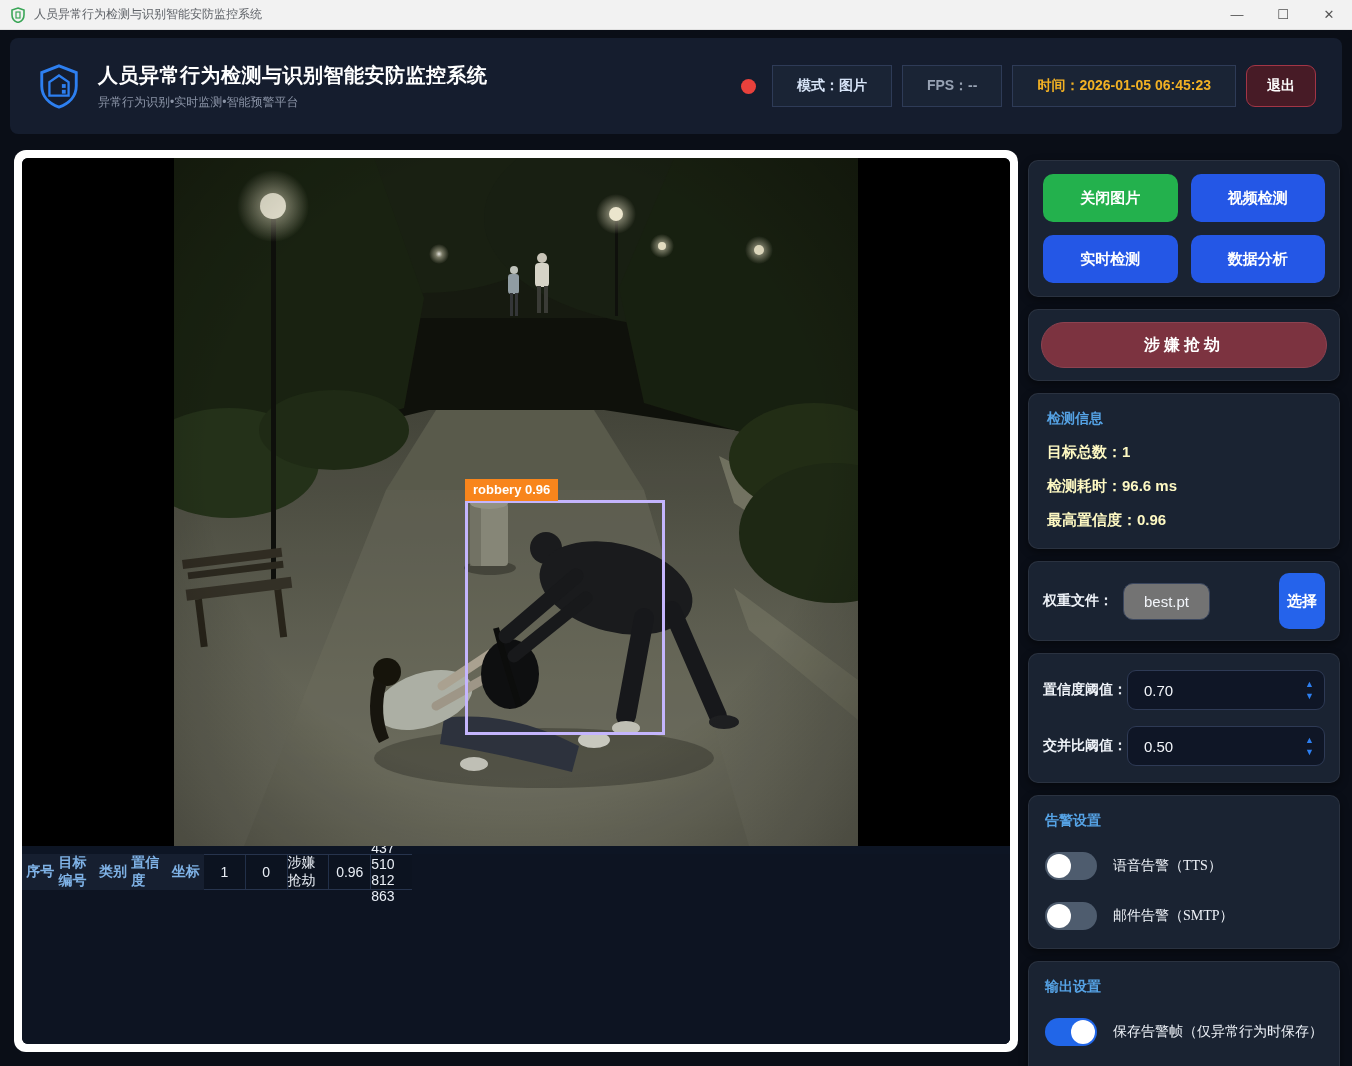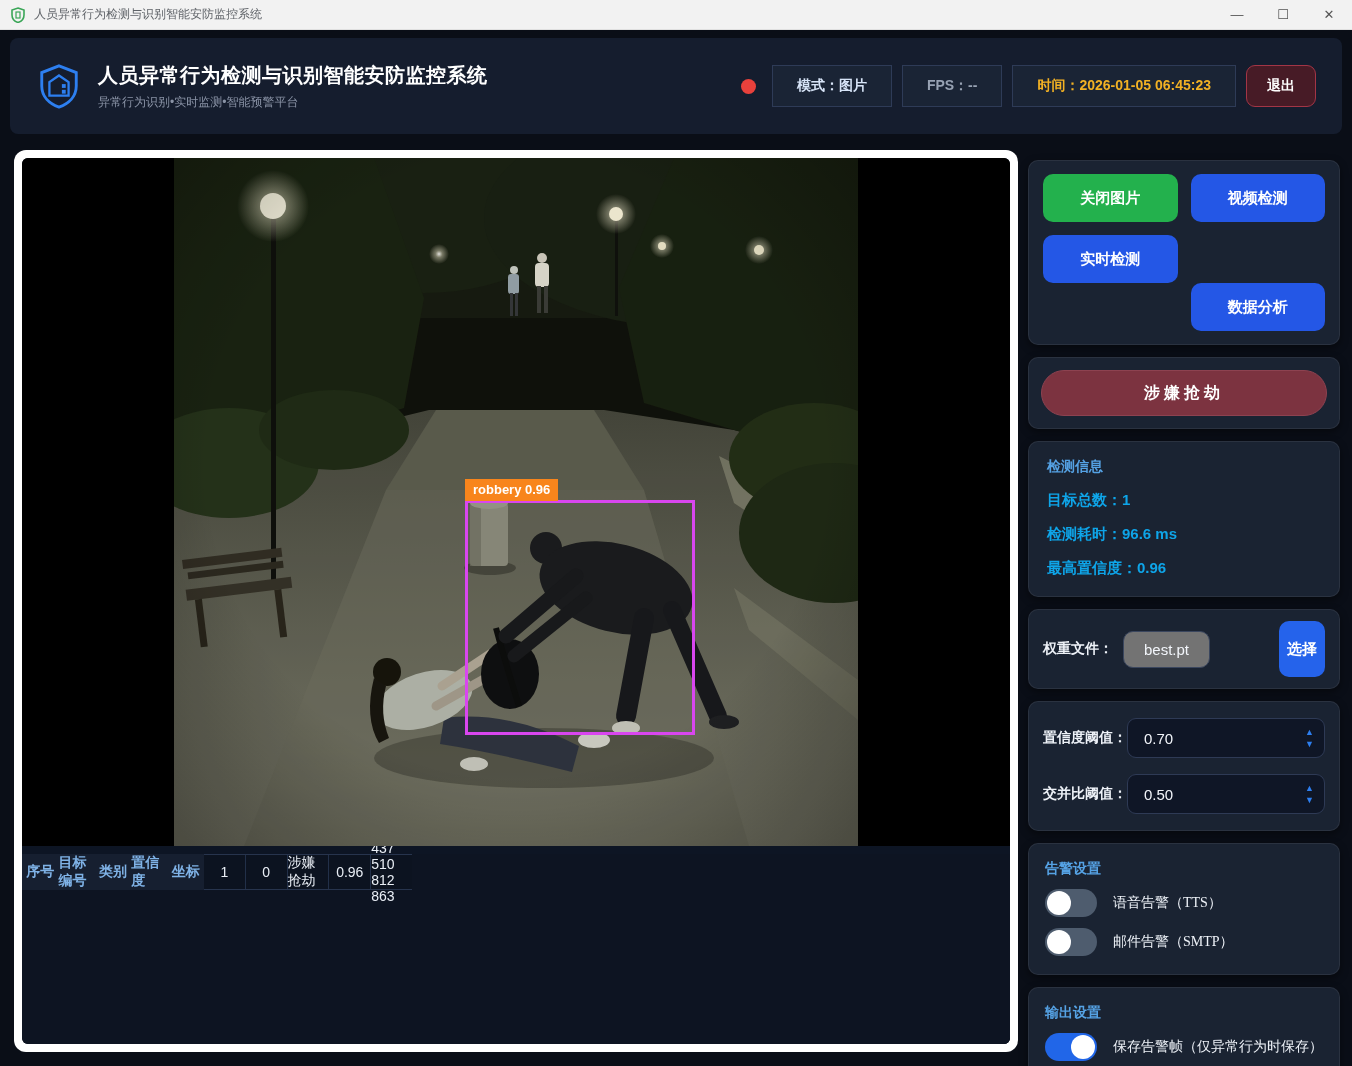--- a/index.html
+++ b/index.html
@@ -35,22 +35,22 @@
   
   .content { display:flex; gap:10px; padding:16px 12px 0 14px; }
 
   
   .main-panel { flex:0 0 1004px; height:902px; background:#ffffff; border-radius:12px; padding:8px; }
   .panel-inner { width:100%; height:100%; background:#0d1524; border-radius:6px;
     display:flex; flex-direction:column; overflow:hidden; }
   .viewer { height:688px; background:#000; position:relative; display:flex; justify-content:center; flex:0 0 auto; }
   .photo { width:684px; height:688px; position:relative; overflow:hidden; }
   .photo svg { display:block; }
-  .bbox { position:absolute; left:291px; top:342px; width:230px; height:235px;
-    border:3px solid #d946ef;text-align:right; }
+  .bbox { position:absolute; left:291px; top:342px; width:200px; height:235px;
+    border:3px solid #c4b5fd;text-align:right; }
   .bbox-label { position:absolute; left:-3px; top:-24px; background:#f8851c; color:#fff;
     font-size:13px; font-weight:bold; padding:3px 8px 4px 8px; white-space:nowrap; }
 
   
   .det-table { margin-top:8px; flex:1; display:flex; background:#0d1422; }
   .t-row { display:flex; height:36px; flex:0 0 auto; }
   .t-head { background:#161f30; }
   .t-cell { flex:1; display:flex; align-items:center; justify-content:center; font-size:14px; }
   .t-head .t-cell { color:#7fb2e6; font-weight:bold; }
   .t-body { background:#0c1320; border-top:1px solid #27344d; border-bottom:1px solid #27344d; }
@@ -67,41 +67,41 @@
   .card.controls { padding:13px 14px; display:grid; grid-template-columns:1fr 1fr; gap:13px; }
   .ctl-btn { height:48px; border:none; border-radius:10px; color:#fff; font-size:15px;
     font-weight:bold; cursor:pointer; font-family:inherit; }
 
   .card.alert { padding:12px; }
   .alert-pill { background:#7c3340; border:1px solid #8d4250; border-radius:23px; height:46px;
     display:flex; align-items:center; justify-content:center; color:#fff; font-size:16px;
     font-weight:bold; letter-spacing:4px; cursor:pointer; }
 
   .card.info { padding:16px 18px 18px 18px; }
-  .info-line { color:#0ea5e9; font-size:15px; font-weight:bold; margin-top:15px; }
+  .info-line { color:#fef9c3; font-size:15px; font-weight:bold; margin-top:15px; }
 
   .card.weights { padding:11px 14px; display:flex; align-items:center; gap:10px; }
   .w-label { color:#eef2f8; font-size:14px; font-weight:bold; }
   .file-box { background:#737373; border:1px solid #3a465e; border-radius:10px;
     padding:9px 20px; color:#f2f5fa; font-size:15px; }
   .select-btn { margin-left:auto; background:#2563eb; border:none; border-radius:10px;
     height:56px; padding:0 8px; color:#fff; font-size:15px; font-weight:bold; cursor:pointer;
     font-family:inherit; }
 
   .card.thresholds { padding:16px 14px; display:flex; flex-direction:column; gap:16px; }
   .th-row { display:flex; align-items:center; }
   .th-label { color:#eef2f8; font-size:14px; font-weight:bold; flex:0 0 auto; }
   .spinbox { flex:1; background:#0f1626; border:1px solid #2e3a55; border-radius:9px;
     height:40px; display:flex; align-items:center; padding:0 10px 0 16px; }
   .spin-val { color:#f2f5fa; font-size:15px; flex:1; }
   .spin-arrows { display:flex; flex-direction:column; gap:3px; align-items:center; }
   .spin-arrows span { color:#2d7ff0; font-size:9px; line-height:1; cursor:pointer; }
 
   .card.alarm, .card.output { padding:16px 16px 18px 16px;font-family:Liberation Serif, serif; }
-  .sw-row { display:flex; align-items:center; gap:16px; margin-top:11px; }
+  .sw-row { display:flex; align-items:center; gap:16px; margin-top:22px; }
   .sw-label { color:#eef2f8; font-size:14px; }
   .toggle { width:52px; height:28px; border-radius:14px; background:#4e5c6e; position:relative;
     flex:0 0 auto; cursor:pointer; }
   .toggle::after { content:""; position:absolute; top:2px; left:2px; width:24px; height:24px;
     border-radius:50%; background:#fff; }
   .toggle.on { background:#2166e8; }
   .toggle.on::after { left:auto; right:2px; }
 </style>
 </head>
 <body>
@@ -265,21 +265,21 @@
       </div>
     </div>
   </div>
 
   <div class="sidebar">
 
     <div class="card controls">
       <button class="ctl-btn" style="background: rgb(35, 177, 77);">关闭图片</button>
       <button class="ctl-btn" style="background: rgb(36, 87, 230);">视频检测</button>
       <button class="ctl-btn" style="background: rgb(36, 87, 230);">实时检测</button>
-      <button class="ctl-btn" style="background: rgb(36, 87, 230); margin-top: 48px;">数据分析</button>
+      <button class="ctl-btn" style="background: rgb(36, 87, 230);">数据分析</button>
     </div>
 
     <div class="card alert">
       <div class="alert-pill">涉嫌抢劫</div>
     </div>
 
     <div class="card info">
       <div class="card-title">检测信息</div>
       <div class="info-line">目标总数：1</div>
       <div class="info-line">检测耗时：96.6 ms</div>

